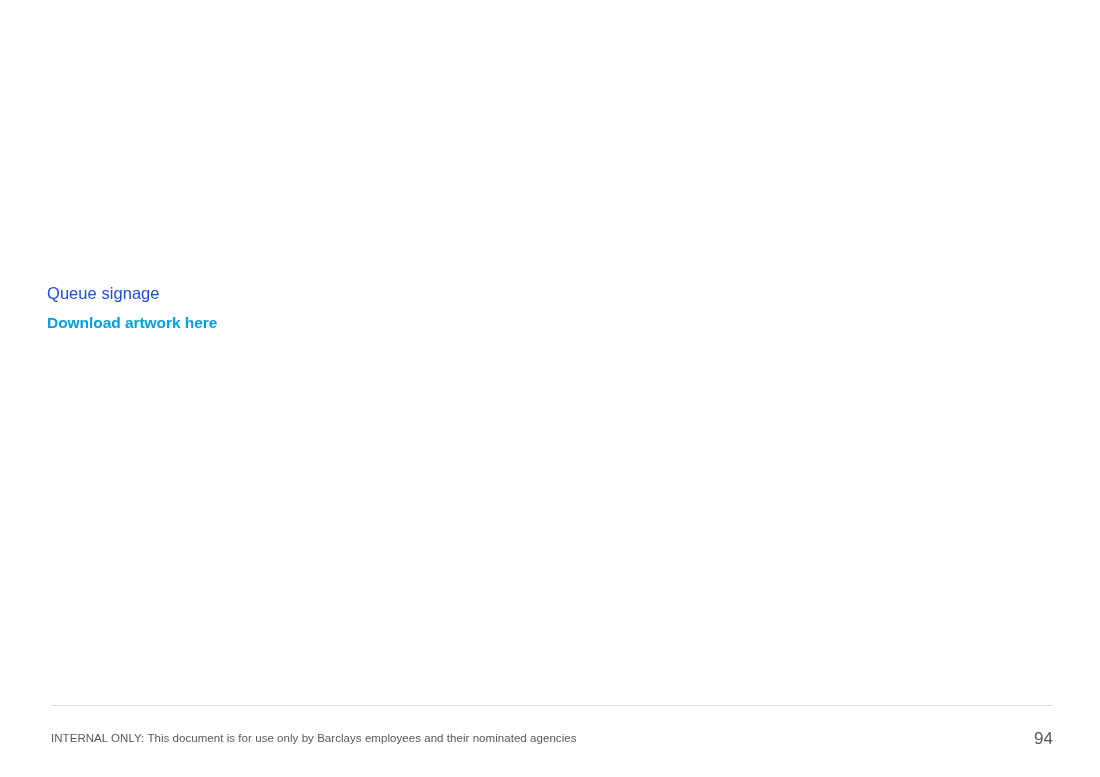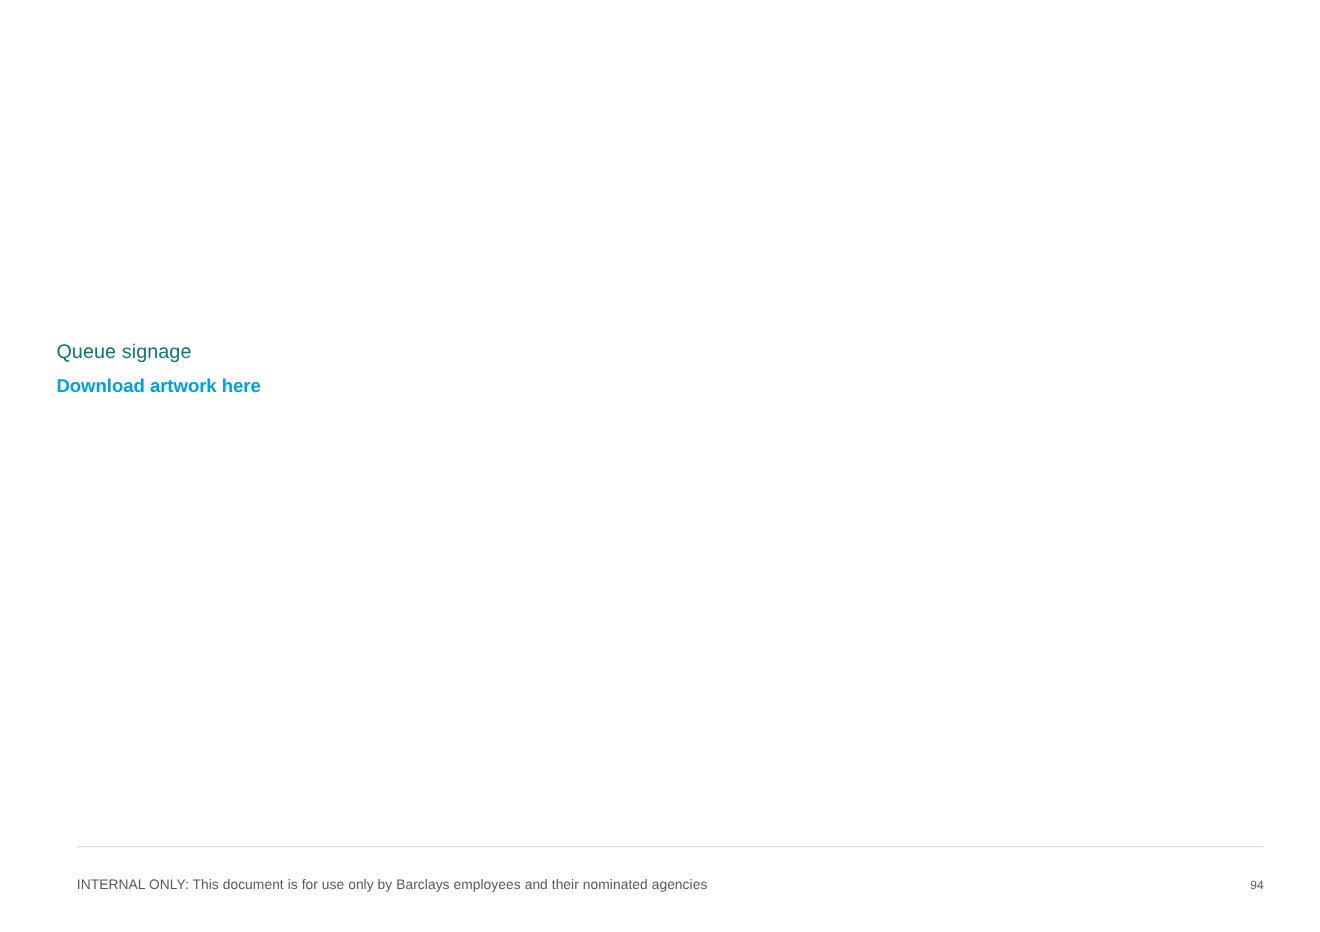--- a/index.html
+++ b/index.html
@@ -35,41 +35,41 @@
     font-weight: bold;
     color: #26a3dd;
     letter-spacing: -0.2px;
     margin: 0 0 14px 0;
   }
 
   .subtitle {
     font-size: 16.5px;
     line-height: 21px;
     font-weight: normal;
-    color: #0f766e;
+    color: #1d4ed8;
     margin: 0 0 9px 0;
     letter-spacing: 0.05px;
   }
 
   .download-link {
     display: inline-block;
     font-size: 15.5px;
     line-height: 20px;
     font-weight: bold;
     color: #00a0e0;
     text-decoration: none;
     letter-spacing: -0.05px;
     cursor: pointer;
     text-align: right;
   }
 
   
   .footer {
     position: absolute;
-    left: 17px;
+    left: 4px;
     right: 0;
     top: 705px;
     height: 72px;
   }
 
   .footer-rule {
     position: absolute;
     left: 47px;
     right: 47px;
     top: 0;
@@ -85,21 +85,21 @@
     line-height: 15px;
     color: #58595b;
     letter-spacing: 0.05px;
     white-space: nowrap;
   }
 
   .page-number {
     position: absolute;
     right: 47px;
     top: 25px;
-    font-size: 10px;
+    font-size: 17px;
     line-height: 17px;
     color: #58595b;
   }
 </style>
 </head>
 <body>
 
 <div class="page">
 
   <div class="content-block">

